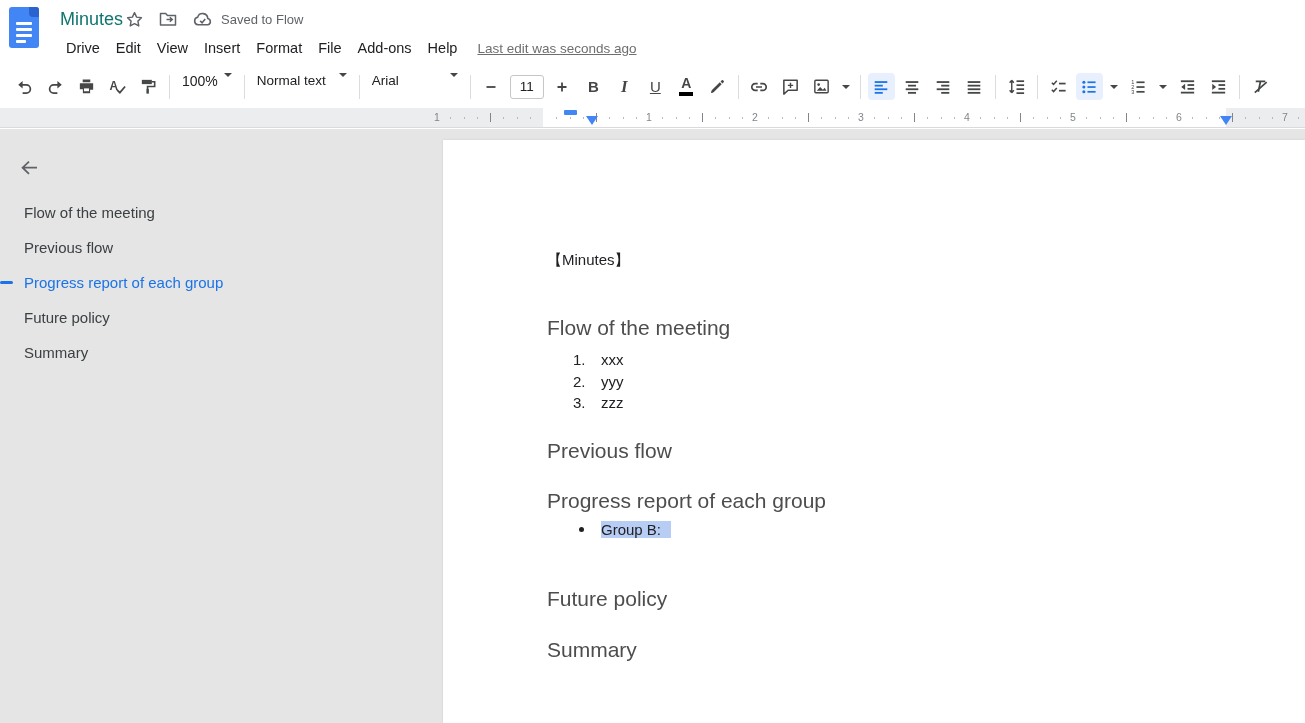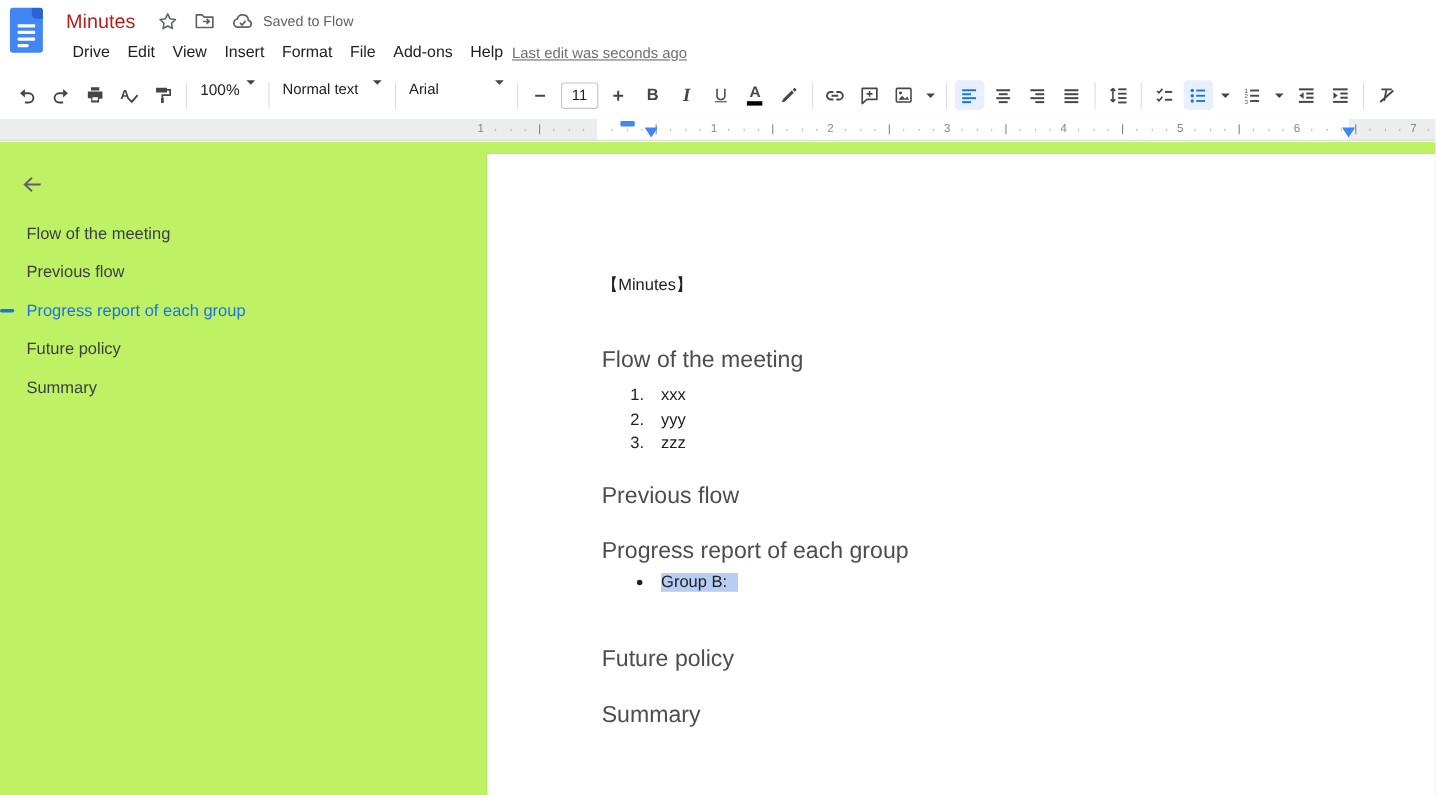--- a/index.html
+++ b/index.html
@@ -10,27 +10,27 @@
   
   .header { position:absolute; left:0; top:0; width:100%; height:65px; background:#fff; }
   .docs-logo { position:absolute; left:9px; top:7px; width:30px; height:41px;
                background:#4285f4; border-radius:3px; overflow:hidden; }
   .docs-logo .fold { position:absolute; right:0; top:0; width:10px; height:10px;
                      background:#2a63cf; border-bottom-left-radius:4px; }
   .docs-logo .fold:before { content:""; position:absolute; right:0; top:0; width:10px; height:10px;
                      background:#fff; clip-path:polygon(100% 0,100% 28%,28% 28%,28% 100%,0 100%,0 0); opacity:0; }
   .docs-logo .line { position:absolute; left:7px; height:2.6px; background:#fff; border-radius:1px; }
   .title-row { position:absolute; left:60px; top:6px; height:26px; display:flex; align-items:center; }
-  .doc-title { font-size:18px; color:#b91c1c; margin-right:18px; }
+  .doc-title { font-size:18px; color:#0f766e; }
   .hicon { width:22px; height:22px; display:flex; align-items:center; justify-content:center;
            color:#5f6368; margin-right:12px; cursor:pointer; }
   .saved-text { font-size:13px; color:#5f6368; margin-left:-4px; }
   .menu-row { position:absolute; left:58px; top:37px; display:flex; align-items:center; }
   .menu-item { font-size:14.5px; color:#202124; padding:3px 8px; border-radius:4px; cursor:pointer; }
-  .last-edit { font-size:13.5px; color:#6e6e6e; text-decoration:underline; cursor:pointer; }
+  .last-edit { font-size:13.5px; color:#6e6e6e; text-decoration:underline; margin-left:12px; cursor:pointer; }
 
   
   .toolbar { position:absolute; left:0; top:65px; width:100%; height:43px; background:#fff;
              display:flex; align-items:center; padding-left:9px; }
   .tbtn { min-width:27px; height:27px; border-radius:4px; display:flex; align-items:center;
           justify-content:center; color:#444746; margin:0 2px; cursor:pointer; position:relative; flex:none; }
   .tbtn.active { background:#e8f0fe; color:#1a73e8; }
   .tbtn svg { display:block; }
   .tdivider { width:1px; height:24px; background:#dadce0; margin:0 5px; flex:none; }
   .caret { width:0; height:0; border-left:4px solid transparent; border-right:4px solid transparent;
@@ -51,21 +51,21 @@
   .ruler-white { position:absolute; left:543px; top:0; width:683px; height:19px; background:#fff; }
   .tick { position:absolute; width:1px; background:#9aa0a6; }
   .tick.dot { height:2px; top:9px; background:#b6babd; }
   .tick.bar { height:9px; top:5px; background:#80868b; }
   .rnum { position:absolute; top:3px; width:12px; text-align:center; font-size:10.5px; color:#80868b; }
   .ind-rect { position:absolute; left:564px; top:2px; width:13px; height:5px; background:#4285f4; border-radius:1px; cursor:pointer; }
   .ind-tri { position:absolute; width:0; height:0; border-left:6.5px solid transparent;
              border-right:6.5px solid transparent; border-top:9px solid #4285f4; top:8px; cursor:pointer; }
 
   
-  .main { position:absolute; left:0; top:129px; width:100%; height:594px; background:#bef264;padding-left:24px; }
+  .main { position:absolute; left:0; top:129px; width:100%; height:594px; background:#e5e5e5;padding-left:24px; }
   .back-btn { position:absolute; left:17px; top:27px; width:24px; height:24px; color:#5f6368; cursor:pointer; }
   .outline { position:absolute; left:0; top:66px; width:433px; }
   .outline-item { position:relative; height:35px; display:flex; align-items:center;
                   padding-left:24px; font-size:15px; color:#3c4043; cursor:pointer; }
   .outline-item.active { color:#1a73e8; }
   .outline-item.active .dash { position:absolute; left:0; top:16px; width:13px; height:2.5px;
                   background:#1a73e8; border-radius:2px; }
 
   
   .page { position:absolute; left:443px; top:11px; width:862px; height:583px; background:#fff;

